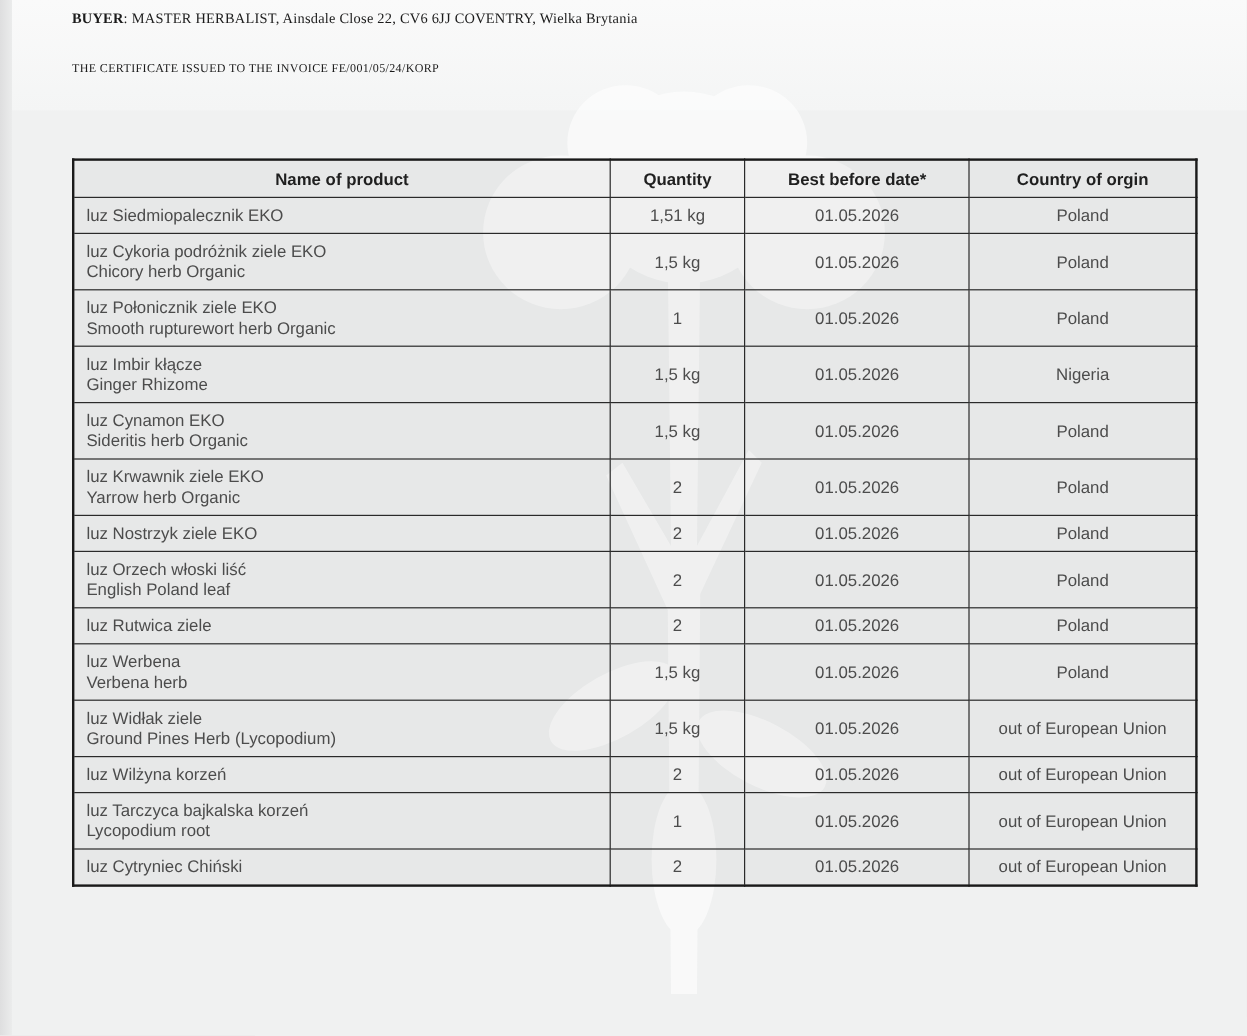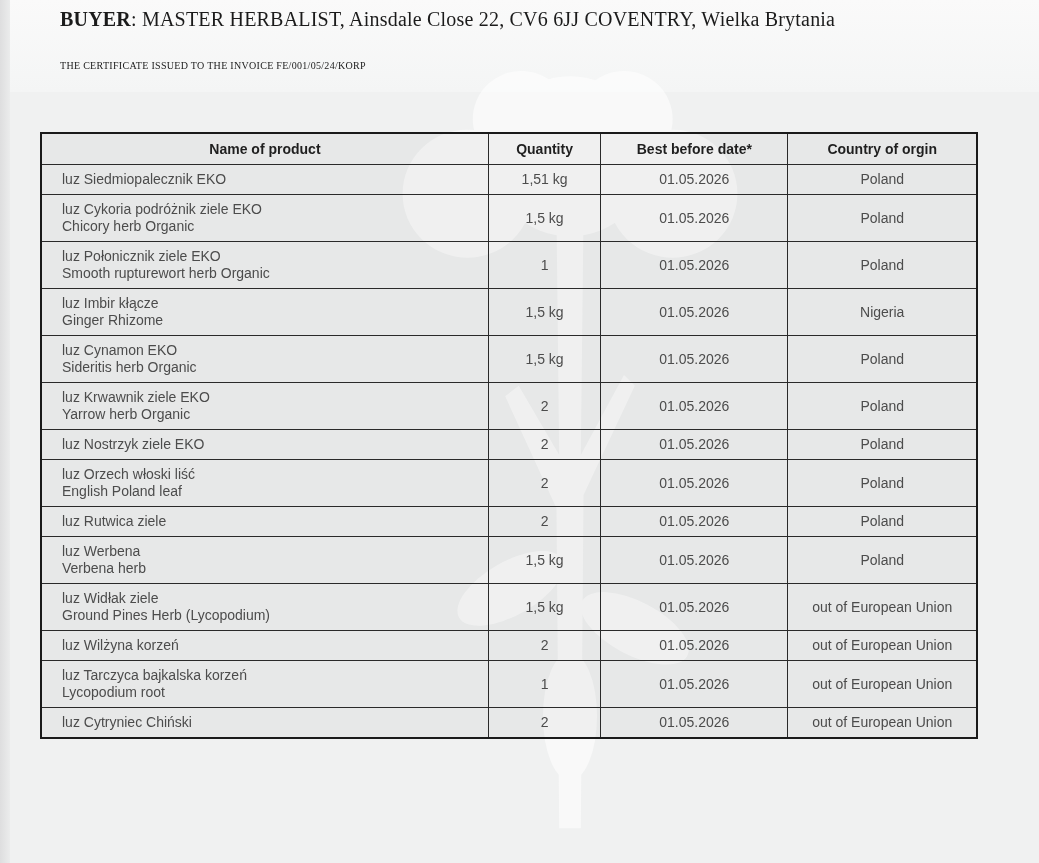--- a/index.html
+++ b/index.html
@@ -18,42 +18,42 @@
     background:linear-gradient(90deg,#dededf,#ebecec);
   }
   .watermark{
     position:absolute;left:300px;top:55px;width:540px;height:800px;
     opacity:0.6;pointer-events:none;
   }
   .doc-header{
     position:absolute;left:60px;top:0;width:920px;
     font-family:"Liberation Serif", serif;color:#1b1b1b;
   }
-  .buyer-line{margin:8px 0 0 0;font-size:20px;letter-spacing:0.2px;font-family:Liberation Serif, serif;}
+  .buyer-line{margin:8px 0 0 0;font-size:12px;letter-spacing:0.2px;font-family:Liberation Serif, serif;}
   .buyer-line .b{font-weight:bold;}
   .cert-line{margin:29px 0 0 0;font-size:10px;letter-spacing:0.3px;}
   table.products{
-    position:absolute;left:40px;top:132px;width:938px;
+    position:absolute;left:60px;top:132px;width:938px;
     border-collapse:collapse;table-layout:fixed;
     background:rgba(0,0,0,0.035);
   }
   table.products th, table.products td{
     border:1.5px solid #2a2a2a;
     font-size:14px;
   }
   table.products{border:2px solid #1a1a1a;}
   th{
     padding:7px 4px;
     color:#1f1f1f;font-weight:bold;text-align:center;font-size:15px;
   }
   td{
     padding:6px 8px;color:#4c4c4c;line-height:17px;
     text-align:center;vertical-align:middle;
   }
-  td.name{text-align:left;padding-left:20px;}
+  td.name{text-align:left;padding-left:10px;}
   col.c-name{width:47.8%;}
   col.c-qty{width:12%;}
   col.c-date{width:20%;}
   col.c-country{width:20.2%;}
 </style>
 </head>
 <body>
 
 <div class="page">
   <div class="top-light"></div>

